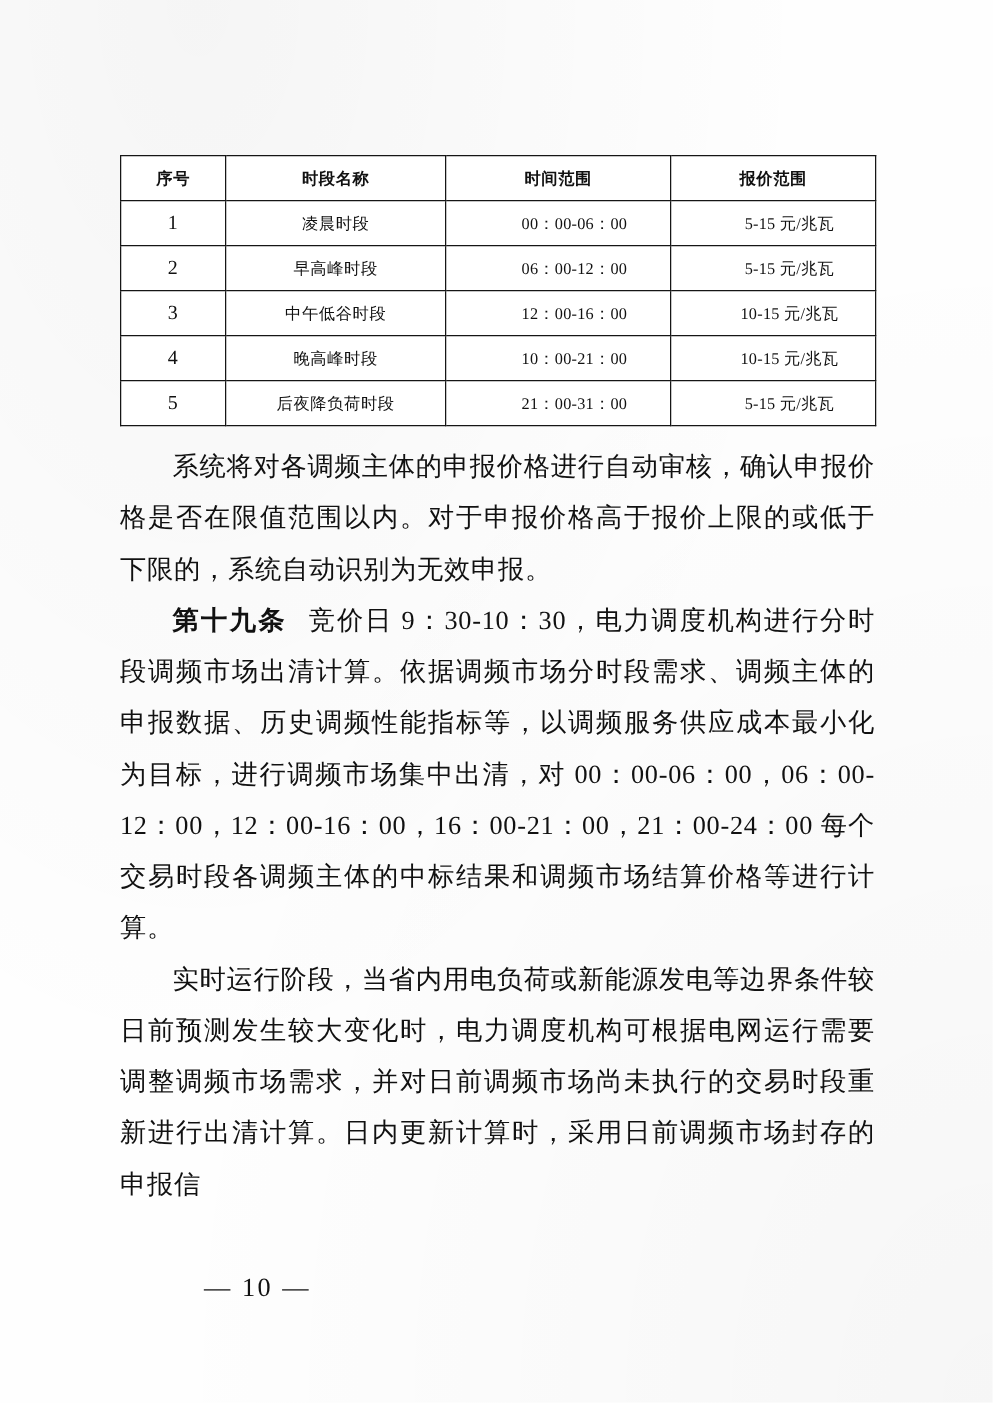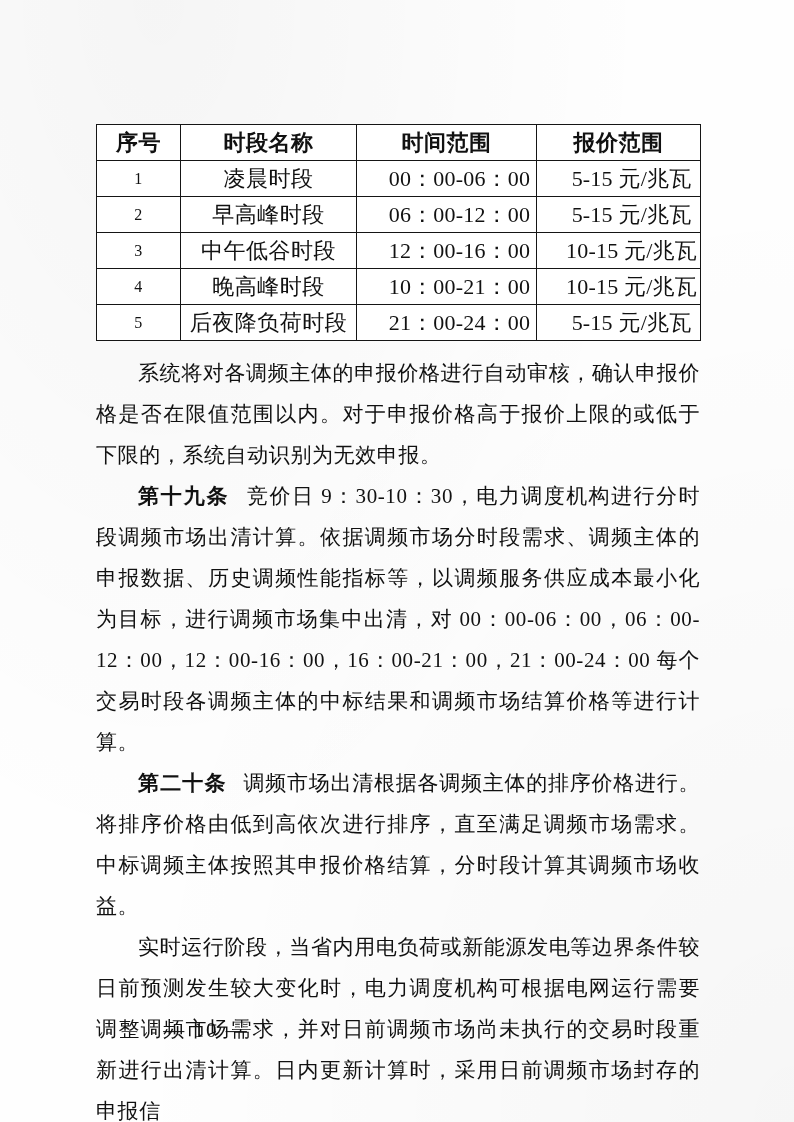--- a/index.html
+++ b/index.html
@@ -45,21 +45,21 @@
     width: 604px;
     table-layout: fixed;
     background: #fff;
   }
   table.tariff th,
   table.tariff td {
     border: 1px solid #151515;
     text-align: center;
     vertical-align: middle;
     height: 35px;
-    font-size: 22px;
+    font-size: 13px;
     font-family: "Liberation Serif", "DejaVu Serif", serif;
     letter-spacing: 0.5px;
     padding: 0 2px;
   }
   table.tariff th {
     font-weight: 700;
   }
   table.tariff td.num {
     font-family: "Liberation Serif", "DejaVu Serif", serif;
     font-size: 16px;
@@ -154,37 +154,34 @@
         </tr>
         <tr>
           <td class="num">4</td>
           <td>晚高峰时段</td>
           <td class="mono">10：00-21：00</td>
           <td class="mono">10-15 元/兆瓦</td>
         </tr>
         <tr>
           <td class="num">5</td>
           <td>后夜降负荷时段</td>
-          <td class="mono">21：00-24：00</td>
+          <td class="mono">21：00-31：00</td>
           <td class="mono">5-15 元/兆瓦</td>
         </tr>
       </tbody>
     </table>
 
     <p class="para first-after-table">
       <span>系统将对各调频主体的申报价格进行自动审核，确认申报价格是否在限值范围以内。对于申报价格高于报价上限的或低于下限的，系统自动识别为无效申报。</span>
     </p>
 
     <p class="para">
       <span class="art-label">第十九条</span><span class="gap-after-label"></span><span>竞价日 9：30-10：30，电力调度机构进行分时段调频市场出清计算。依据调频市场分时段需求、调频主体的申报数据、历史调频性能指标等，以调频服务供应成本最小化为目标，进行调频市场集中出清，对 00：00-06：00，06：00-12：00，12：00-16：00，16：00-21：00，21：00-24：00 每个交易时段各调频主体的中标结果和调频市场结算价格等进行计算。</span>
     </p>
 
-    <p class="para">
-      <span class="art-label">第二十条</span><span class="gap-after-label"></span><span>调频市场出清根据各调频主体的排序价格进行。将排序价格由低到高依次进行排序，直至满足调频市场需求。中标调频主体按照其申报价格结算，分时段计算其调频市场收益。</span>
-    </p>
 
     <p class="para">
       <span>实时运行阶段，当省内用电负荷或新能源发电等边界条件较日前预测发生较大变化时，电力调度机构可根据电网运行需要调整调频市场需求，并对日前调频市场尚未执行的交易时段重新进行出清计算。日内更新计算时，采用日前调频市场封存的申报信</span>
     </p>
 
   </div>
 
   <div class="page-number">
     <span class="pn-inner">— 10 —</span>
   </div>

